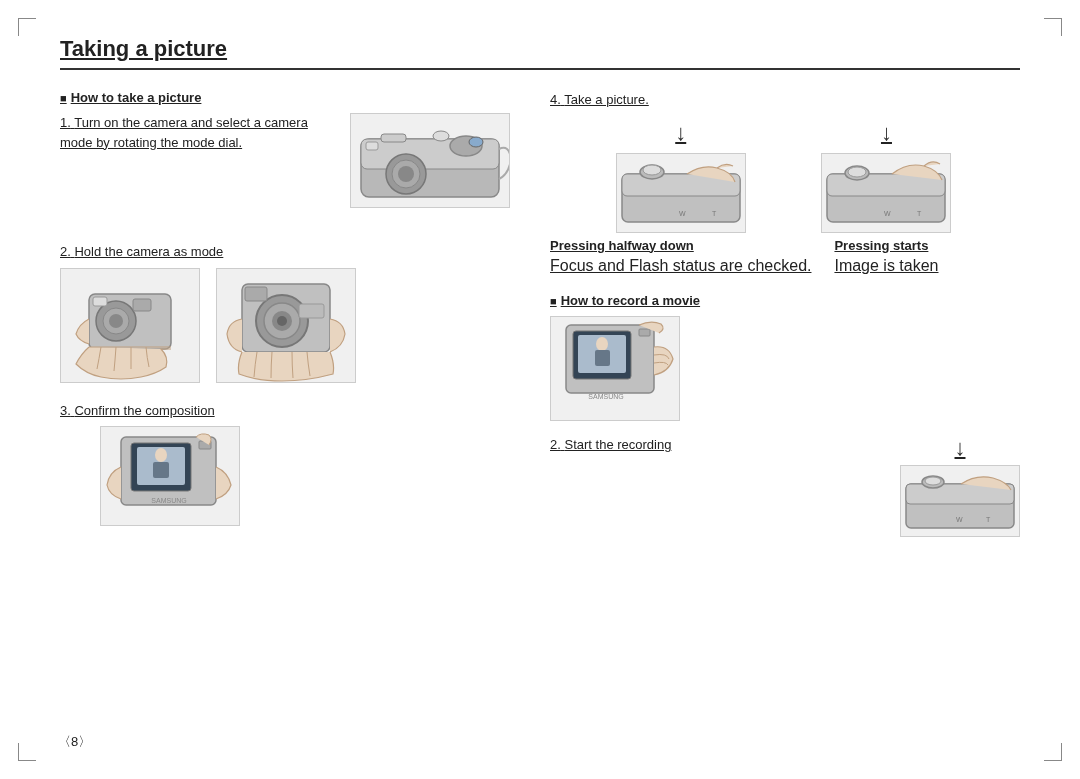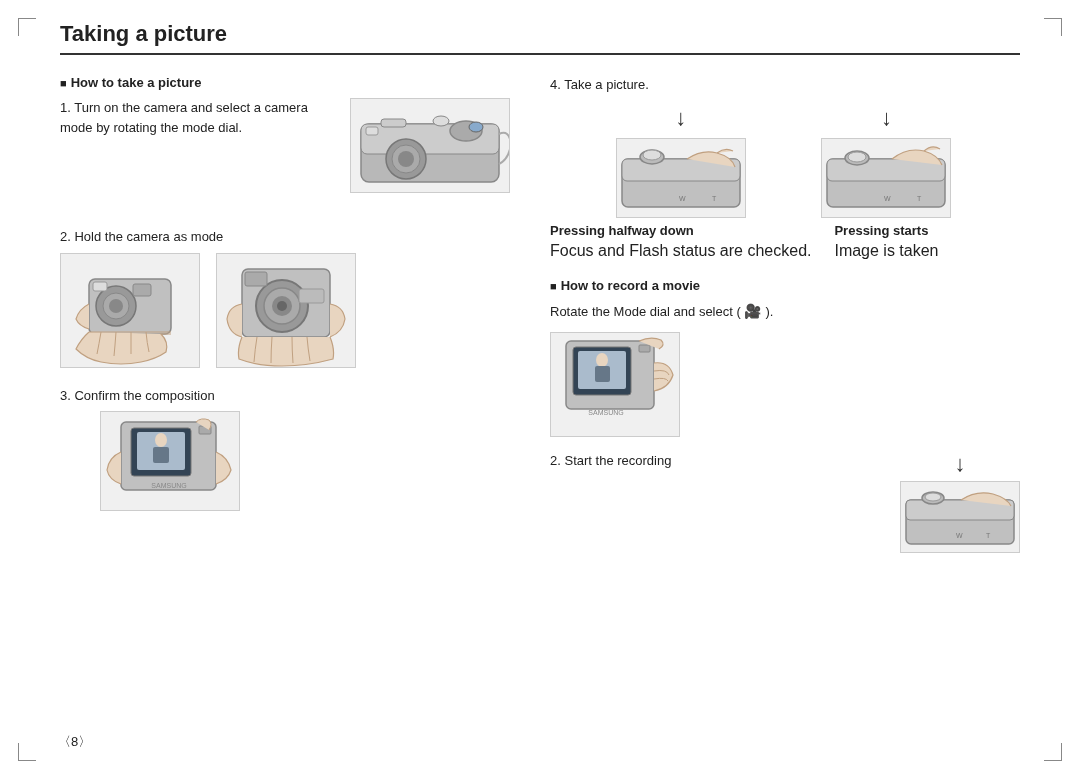--- a/index.html
+++ b/index.html
@@ -10,22 +10,23 @@
       font-family: Arial, Helvetica, sans-serif;
       font-size: 13px;
       color: #222;
       position: relative;
       overflow: hidden;
     }
 
     .page {
       width: 1080px;
       height: 779px;
-      padding: 21px 60px 40px 60px;
+      padding: 36px 60px 40px 60px;
       position: relative;
+      text-decoration: underline;
     }
 
     
     .corner {
       position: absolute;
       width: 18px;
       height: 18px;
       border-color: #888;
       border-style: solid;
     }
@@ -417,25 +418,20 @@
             <div class="shutter-label">
               <strong>Pressing starts</strong><br>
               <span class="sub-text">Image is taken</span>
             </div>
           </div>
         </div>
       </div>
 
       <div class="movie-section">
         <div class="section-header">How to record a movie</div>
-        <div class="indent-text">
-          <span>Rotate the Mode dial and select (</span>
-          <span style="font-size:14px;">🎥</span>
-          <span>).</span>
-        </div>
 
         <div class="step-with-img">
           <div class="img-box img-lcd-camera-right" style="width:130px; height:105px; flex-shrink:0;">
             <svg width="128" height="103" viewBox="0 0 128 103">
 
               <rect x="15" y="8" width="88" height="68" rx="5" fill="#c0c0c0" stroke="#888" stroke-width="1.5"></rect>
 
               <rect x="22" y="14" width="58" height="48" rx="3" fill="#334455" stroke="#777" stroke-width="1"></rect>
 
               <rect x="27" y="18" width="48" height="38" rx="2" fill="#aabbcc"></rect>

